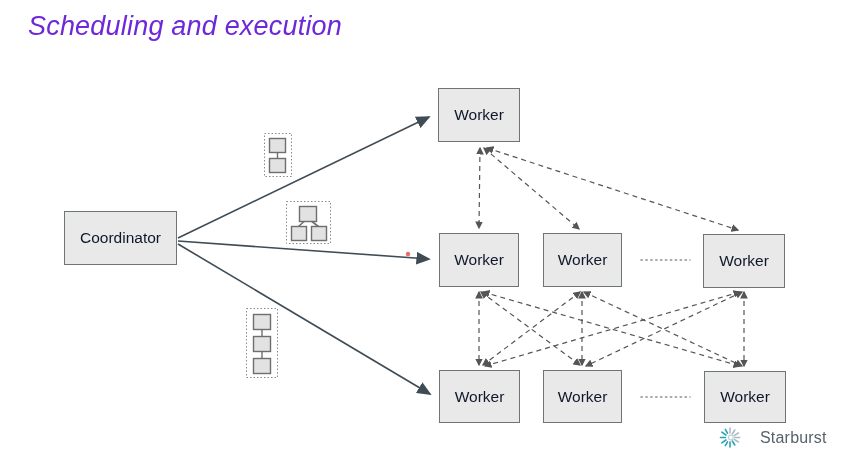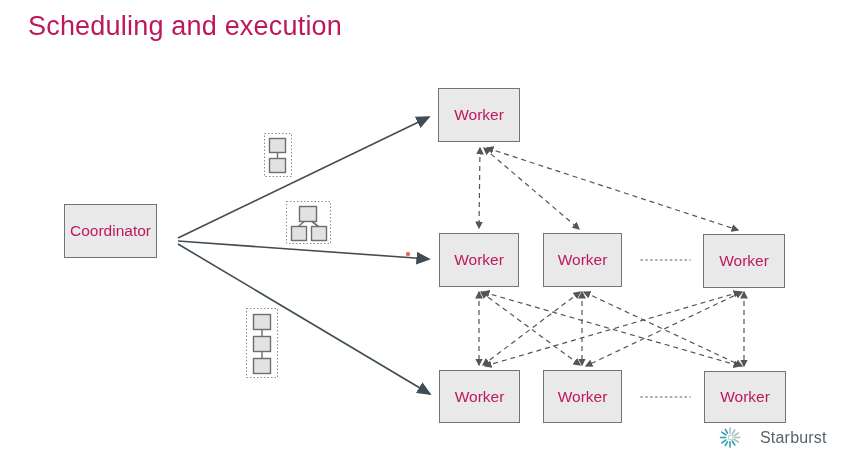--- a/index.html
+++ b/index.html
@@ -2,29 +2,29 @@
 <html><head>
 <meta charset="utf-8">
 <style>
   html,body{margin:0;padding:0;background:#ffffff;}
   .slide{
     position:relative;width:848px;height:465px;background:#ffffff;overflow:hidden;
     font-family:"Liberation Sans", sans-serif;
   }
   .slide-title{
     position:absolute;left:28px;top:11px;margin:0;
-    font-size:27px;font-weight:500;color:#be185d;letter-spacing:.2px;
+    font-size:27px;font-weight:500;color:#6d28d9;letter-spacing:.2px;font-style:italic;
   }
   .diagram-layer{position:absolute;left:0;top:0;width:848px;height:465px;}
   .node{
     position:absolute;display:flex;align-items:center;justify-content:center;
     background:#e9e9e9;border:1.5px solid #6e7478;box-sizing:border-box;
-    color:#be185d;font-size:15.5px;
+    color:#0f172a;font-size:15.5px;
   }
-  .node-coordinator{left:64px;top:204px;width:93px;height:54px;}
+  .node-coordinator{left:64px;top:211px;width:113px;height:54px;}
   .node-worker-top  {left:438px;top:88px;width:82px;height:54px;}
   .node-worker-mid-1{left:439px;top:233px;width:80px;height:54px;}
   .node-worker-mid-2{left:543px;top:233px;width:79px;height:54px;}
   .node-worker-mid-3{left:703px;top:234px;width:82px;height:54px;}
   .node-worker-bot-1{left:439px;top:370px;width:81px;height:53px;}
   .node-worker-bot-2{left:543px;top:370px;width:79px;height:53px;}
   .node-worker-bot-3{left:704px;top:371px;width:82px;height:52px;}
   .logo{
     position:absolute;left:719px;top:425px;display:flex;align-items:center;gap:18px;
   }

